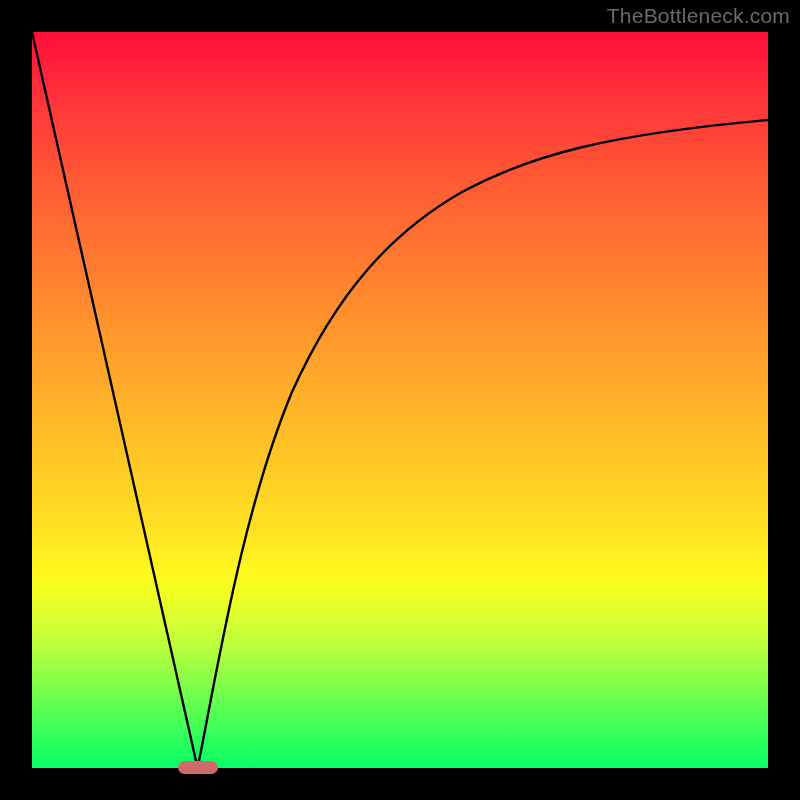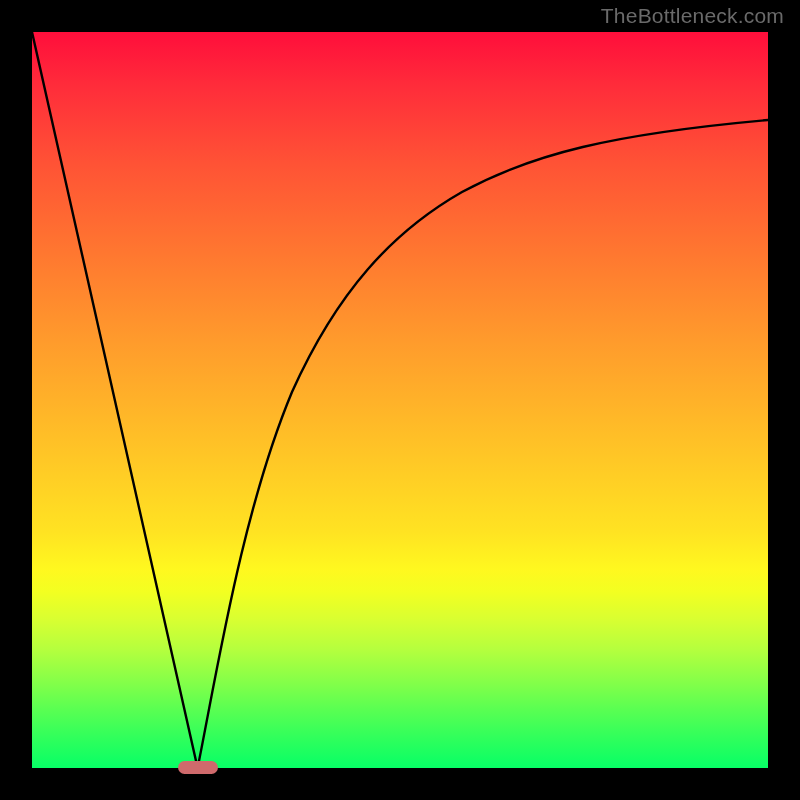--- a/index.html
+++ b/index.html
@@ -51,21 +51,21 @@
     height: 736px;
   }
   .marker {
     position: absolute;
     background: #cf6a6c;
     border-radius: 999px;
   }
   .watermark {
     position: absolute;
     top: 4px;
-    right: 16px;
+    right: 10px;
     color: #6a6a6a;
     font-size: 21px;
     letter-spacing: 0.2px;
     font-weight: 500;
     margin-left: 14px;
   }
 </style>
 </head>
 <body>
 

